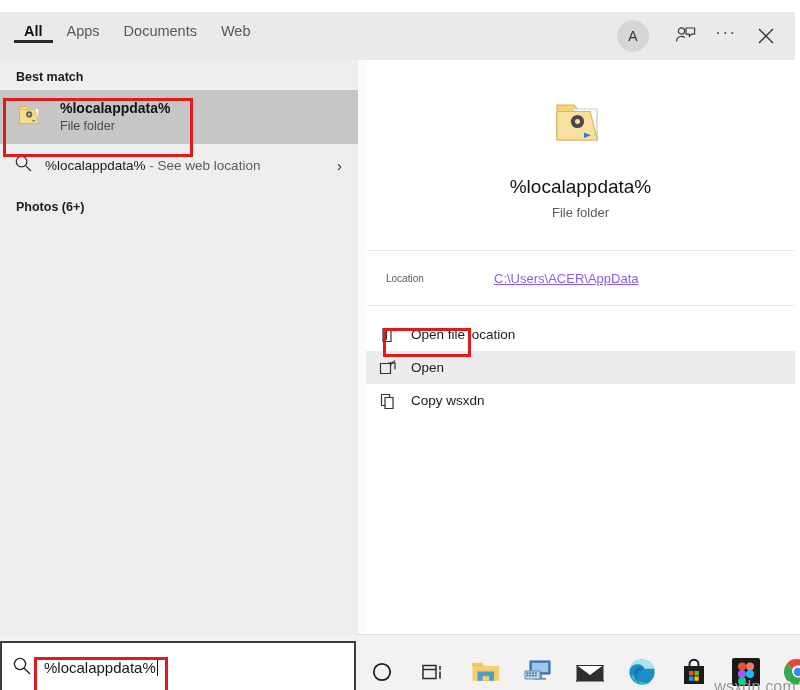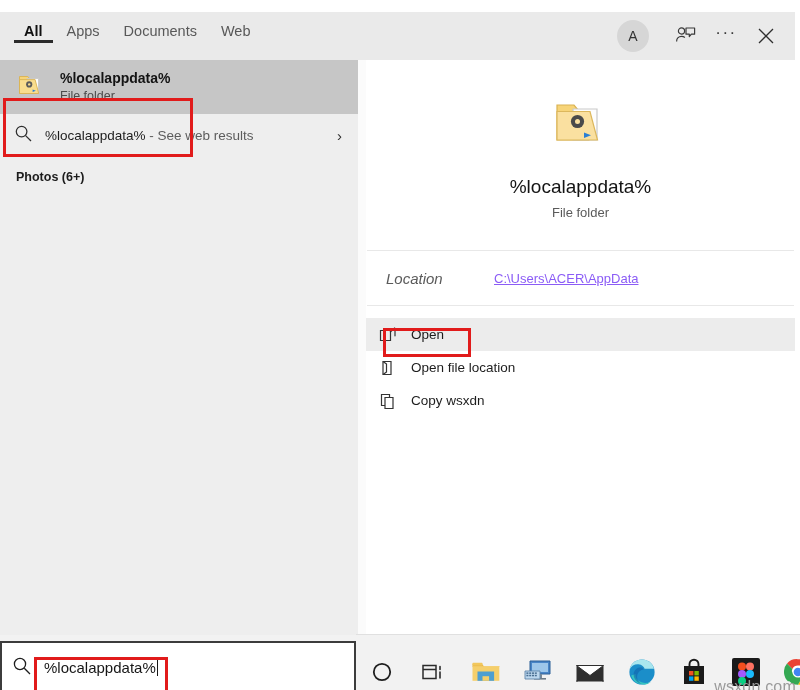--- a/index.html
+++ b/index.html
@@ -213,25 +213,24 @@
     margin: 0 1px;
   }
   .loc-row {
     display: flex;
     align-items: center;
     height: 54px;
     padding: 0 20px;
     box-sizing: border-box;
   }
   .loc-label {
-    font-size: 15px;
+    font-size: 10px;
     color: #5b5b5b;
     width: 108px;
     flex: none;
-    font-style: italic;
   }
   .loc-value {
     font-size: 13px;
     color: #8b5cf6;
     text-decoration: underline;
   }
   .action-row {
     display: flex;
     align-items: center;
     height: 33px;
@@ -386,20 +385,21 @@
         <div class="hicon">
           <svg width="18" height="18" viewBox="0 0 18 18">
             <path d="M2 2 L16 16 M16 2 L2 16" stroke="#2f2f2f" stroke-width="1.3" fill="none"></path>
           </svg>
         </div>
       </div>
     </div>
 
     <div class="left-pane">
 
+      <div class="section-label">Best match</div>
 
       <div class="result-row selected">
         <span>
           <svg width="30" height="30" viewBox="0 0 30 30">
             <path d="M3.5 6.5h8.3l1.8 2.2h5.2v14.8H3.5z" fill="#f7d478" stroke="#d9b252" stroke-width="0.9"></path>
             <path d="M11 8.5h11.5v15H11z" fill="#fdfdfd" stroke="#c8c8c8" stroke-width="0.9"></path>
             <path d="M3.5 9.6h15.6l3.6 13.9H3.5z" fill="#f9dd8e" stroke="#d9b252" stroke-width="0.9"></path>
             <circle cx="13.2" cy="14.4" r="3.1" fill="#5b5b5b"></circle>
             <circle cx="13.2" cy="14.4" r="1.2" fill="#f9dd8e"></circle>
             <path d="M16.6 19.5l3.2 1.3-3.2 1.3z" fill="#2a7fd4"></path>
@@ -412,21 +412,21 @@
       </div>
 
 
       <div class="web-row">
         <span>
           <svg width="19" height="19" viewBox="0 0 19 19">
             <circle cx="7.6" cy="7.6" r="5.3" fill="none" stroke="#2e2e2e" stroke-width="1.25"></circle>
             <path d="M11.6 11.6 L17 17" stroke="#2e2e2e" stroke-width="1.25" fill="none"></path>
           </svg>
         </span>
-        <span class="txt"><span>%localappdata%</span><span class="muted"> - See web results</span></span>
+        <span class="txt"><span>%localappdata%</span><span class="muted"> - See web location</span></span>
         <span class="chev">›</span>
       </div>
 
       <div class="section-label" style="padding-top:14px;">Photos (6+)</div>
     </div>
 
     <div class="right-pane">
       <div class="right-card">
 
         <div class="preview">
@@ -450,39 +450,39 @@
         <div class="divider"></div>
 
         <div class="loc-row">
           <span class="loc-label">Location</span>
           <span class="loc-value">C:\Users\ACER\AppData</span>
         </div>
 
         <div class="divider"></div>
         <div style="height:12px;"></div>
 
+        <div class="action-row">
+          <span class="action-icon">
+            <svg width="18" height="18" viewBox="0 0 18 18">
+              <path d="M4 2.5h8v13H4z" fill="none" stroke="#333" stroke-width="1.2"></path>
+              <path d="M4 2.5 L7.5 5 L7.5 13 L4 15.5" fill="none" stroke="#333" stroke-width="1.2" stroke-linejoin="round"></path>
+            </svg>
+          </span>
+          <span class="action-label">Open file location</span>
+        </div>
+
         <div class="action-row hover">
           <span class="action-icon">
             <svg width="18" height="18" viewBox="0 0 18 18">
               <path d="M1.5 4.5h10v10h-10z" fill="none" stroke="#333" stroke-width="1.2"></path>
               <path d="M10 5 L16 5 L16 11" fill="none" stroke="#333" stroke-width="1.2" stroke-linecap="round" stroke-linejoin="round" transform="translate(0,-1.2)"></path>
               <path d="M11 6.2 L16 1.6" fill="none" stroke="#333" stroke-width="1.2"></path>
             </svg>
           </span>
           <span class="action-label">Open</span>
-        </div>
-
-        <div class="action-row">
-          <span class="action-icon">
-            <svg width="18" height="18" viewBox="0 0 18 18">
-              <path d="M4 2.5h8v13H4z" fill="none" stroke="#333" stroke-width="1.2"></path>
-              <path d="M4 2.5 L7.5 5 L7.5 13 L4 15.5" fill="none" stroke="#333" stroke-width="1.2" stroke-linejoin="round"></path>
-            </svg>
-          </span>
-          <span class="action-label">Open file location</span>
         </div>
 
         <div class="action-row">
           <span class="action-icon">
             <svg width="18" height="18" viewBox="0 0 18 18">
               <path d="M2.5 2.5h8v11h-8z" fill="none" stroke="#333" stroke-width="1.2"></path>
               <path d="M6 5.5h8v11H6z" fill="#fff" stroke="#333" stroke-width="1.2"></path>
             </svg>
           </span>
           <span class="action-label">Copy wsxdn</span>

